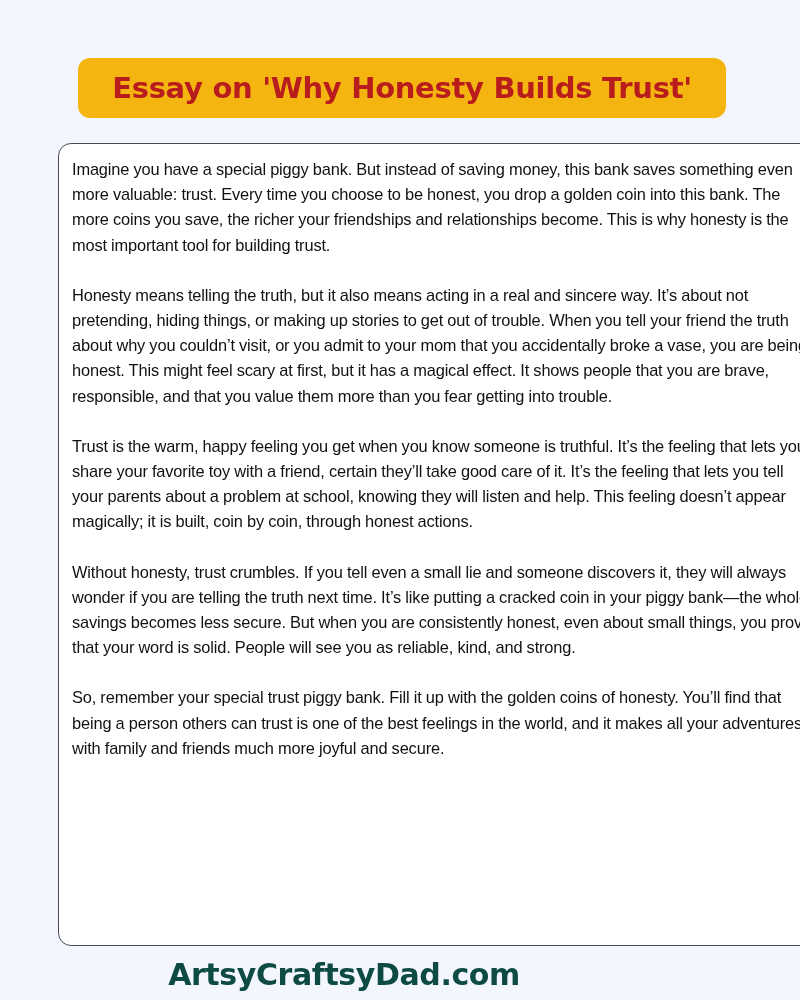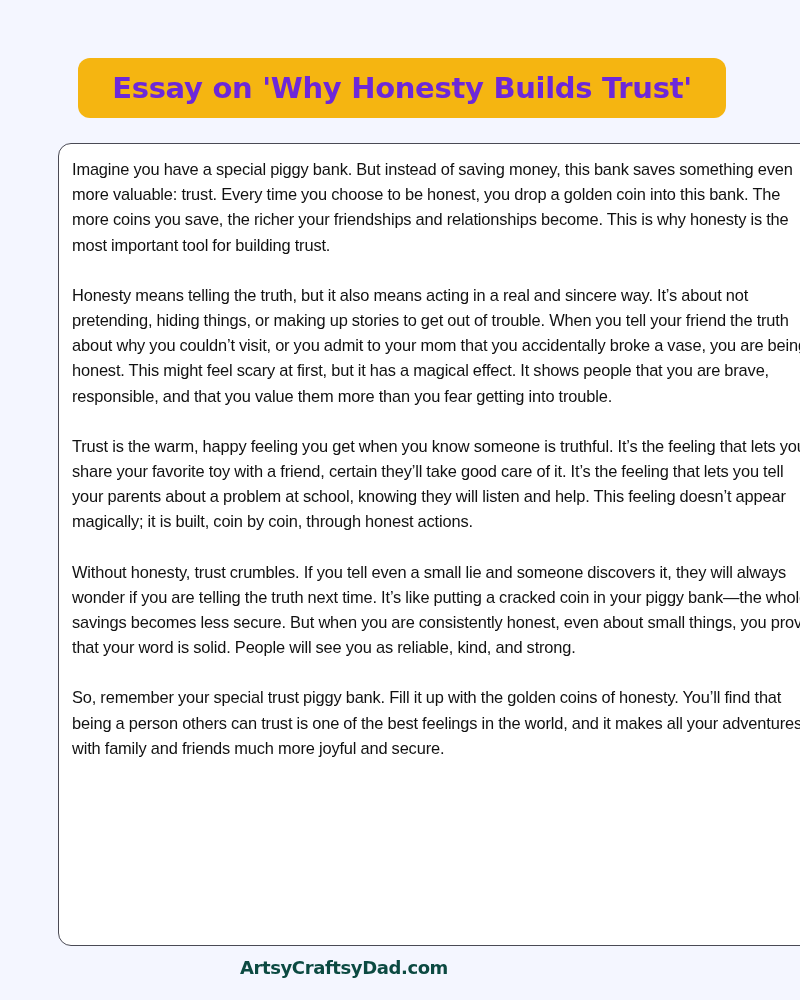--- a/index.html
+++ b/index.html
@@ -32,21 +32,21 @@
     display: flex;
     align-items: center;
     justify-content: center;
     box-sizing: border-box;
   }
   .title-text {
     font-family: "DejaVu Sans", sans-serif;
     font-weight: bold;
     font-size: 29px;
     letter-spacing: -0.3px;
-    color: #6d28d9;
+    color: #b91c1c;
     white-space: nowrap;
     line-height: 1;
   }
 
   
   .essay-card {
     position: absolute;
     left: 58px;
     top: 143px;
     width: 768px;
@@ -76,21 +76,21 @@
 
   
   .footer-brand {
     position: absolute;
     left: 0;
     top: 957px;
     width: 688px;
     text-align: center;
     font-family: "DejaVu Sans", sans-serif;
     font-weight: bold;
-    font-size: 18px;
+    font-size: 30px;
     letter-spacing: -0.4px;
     color: #0c4a42;
   }
 </style>
 </head>
 <body>
 
 <div class="page">
 
   <div class="title-banner">

